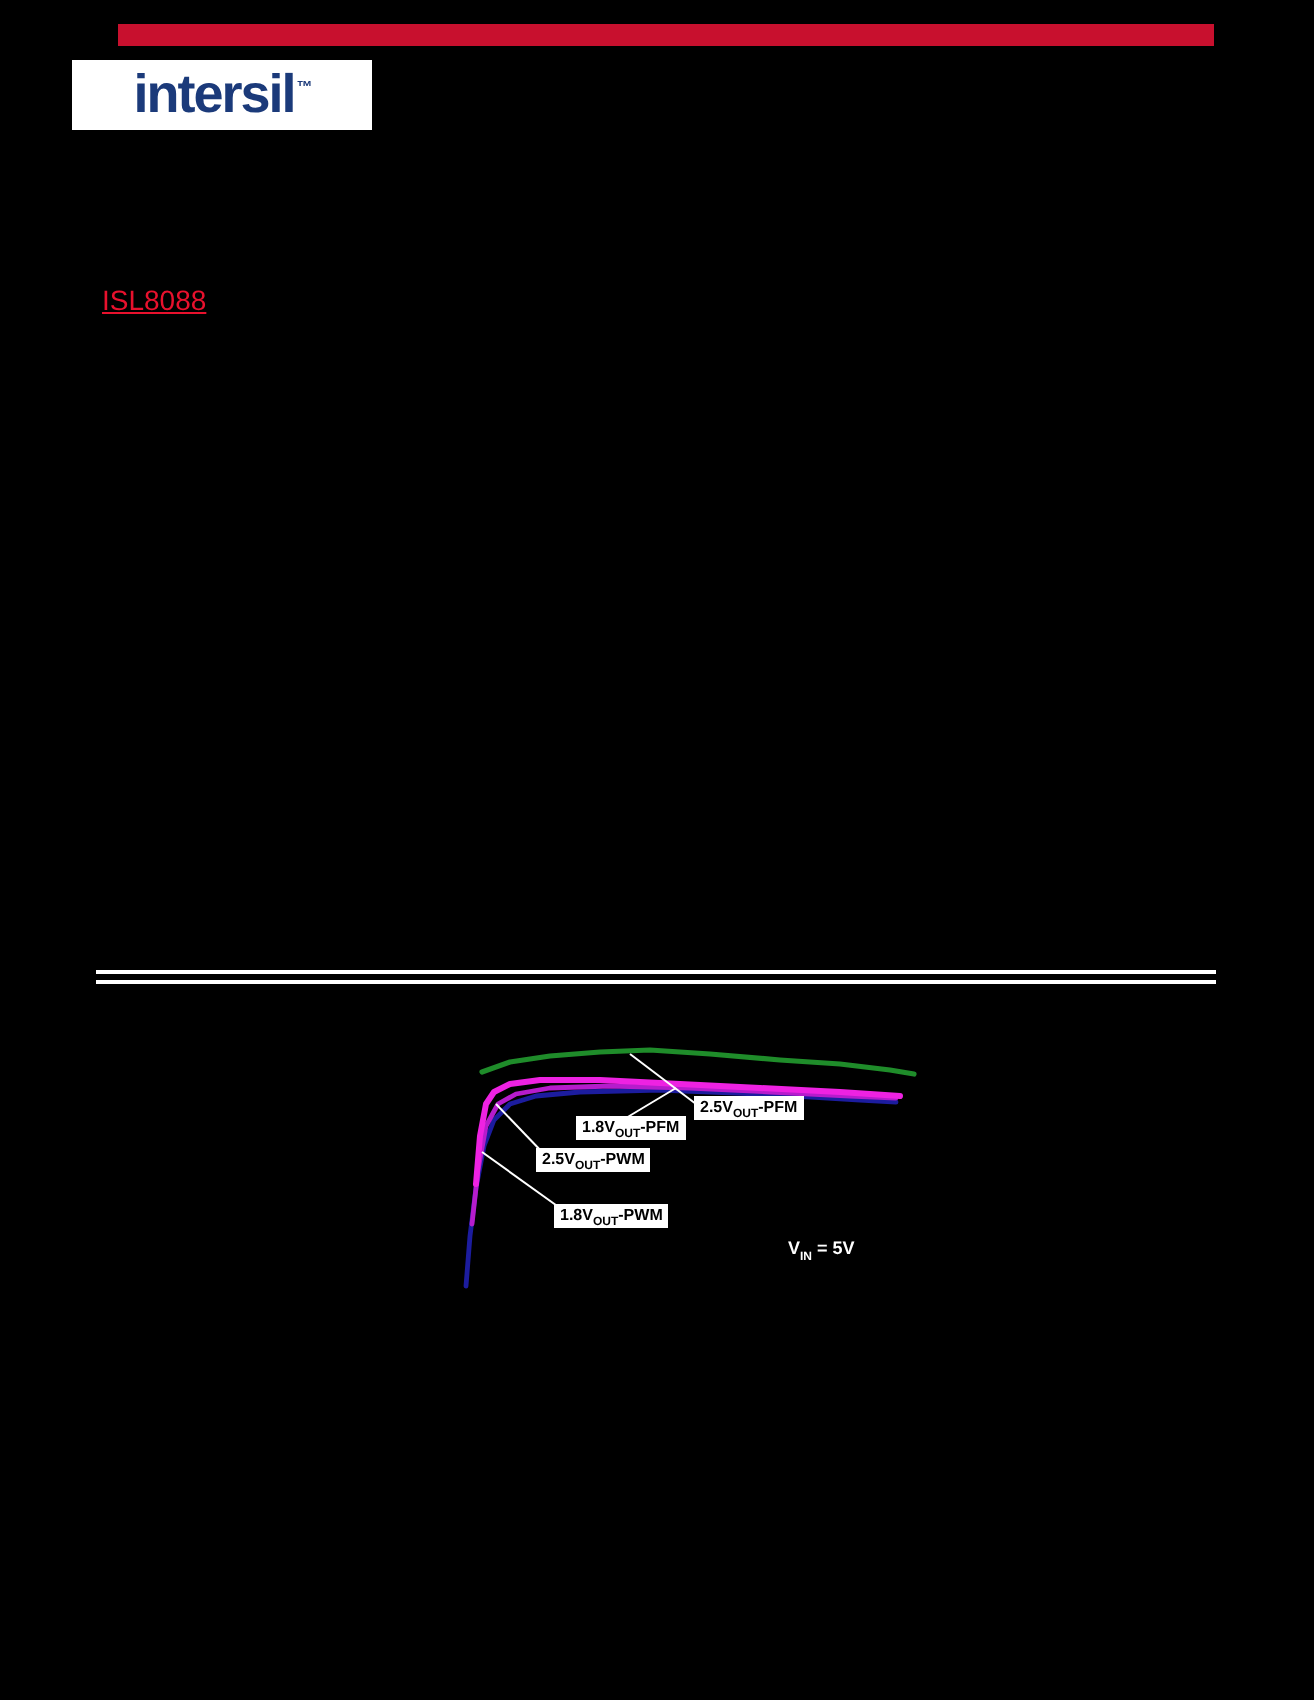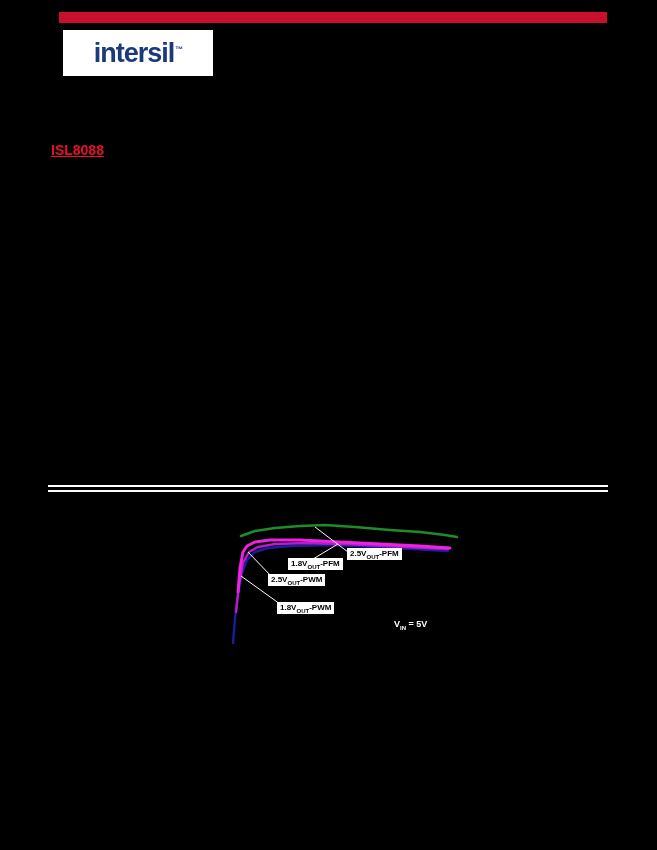--- a/index.html
+++ b/index.html
@@ -12,41 +12,41 @@
     font-family: "Liberation Sans", sans-serif;
   }
   .abs { position: absolute; }
 
   #red-bar {
     left: 59px; top: 12px;
     width: 548px; height: 11px;
   }
 
   #logo-box {
-    left: 63px; top: 30px;
-    width: 150px; height: 46px;
+    left: 36px; top: 30px;
+    width: 150px; height: 35px;
     display: flex; align-items: center; justify-content: center;
   }
   #logo-text {
     font-weight: bold;
     font-size: 27px;
     letter-spacing: -1px;
     line-height: 1;
   }
   #logo-tm {
     font-size: 8px;
     font-weight: bold;
     vertical-align: super;
     margin-left: 1px;
   }
 
   #part-number {
     left: 51px; top: 143px;
     font-size: 14px;
-    font-weight: bold;
+    font-weight: normal;
     text-decoration: underline;
     line-height: 1;
   }
 
   #double-rule {
     left: 48px; top: 485px;
     width: 560px; height: 3px;
     border-top: 2px solid #ffffff;
     border-bottom: 2px solid #ffffff;
     box-sizing: content-box;

